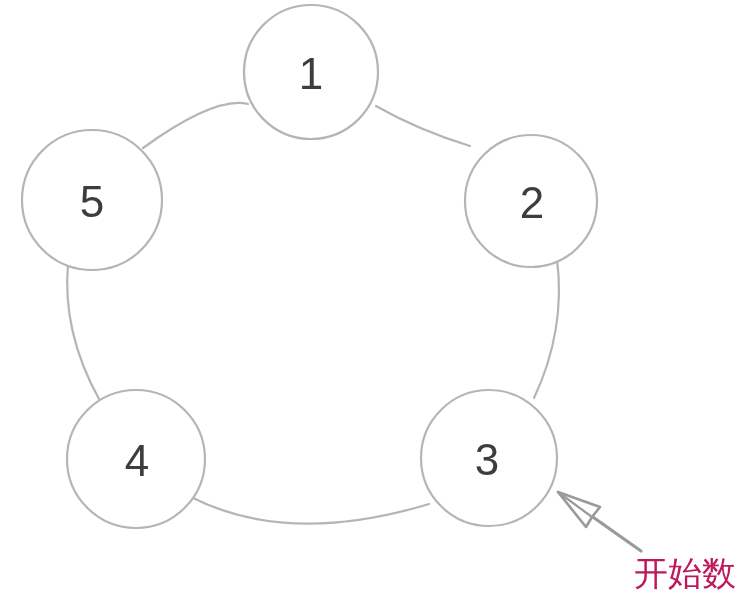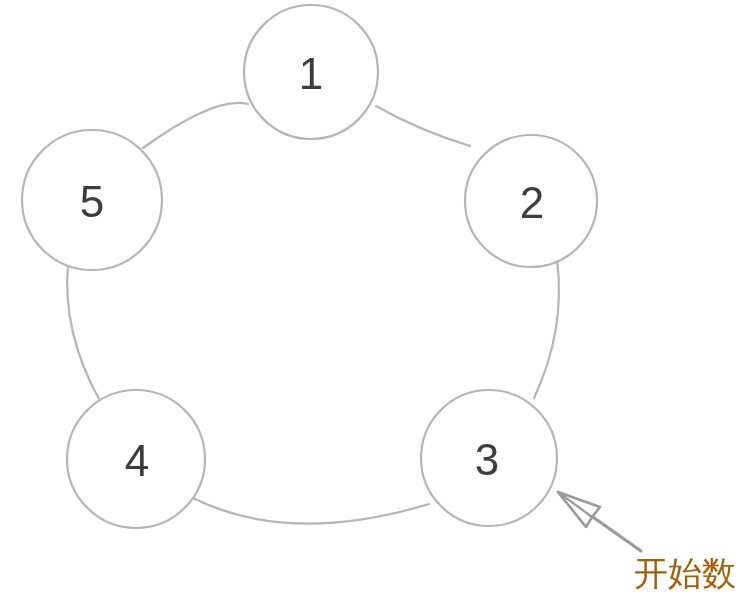--- a/index.html
+++ b/index.html
@@ -30,21 +30,21 @@
     font-size: 44px;
     fill: #3d3d3d;
     text-anchor: middle;
     dominant-baseline: central;
     font-weight: 400;
   }
   .annotation-label {
     position: absolute;
     font-family: "DejaVu Sans", "Liberation Sans", sans-serif;
     font-size: 34px;
-    color: #a16207;
+    color: #be185d;
     white-space: nowrap;
     letter-spacing: 0px;
     line-height: 1;
   }
 </style>
 </head>
 <body>
 
 <div id="canvas">
 

